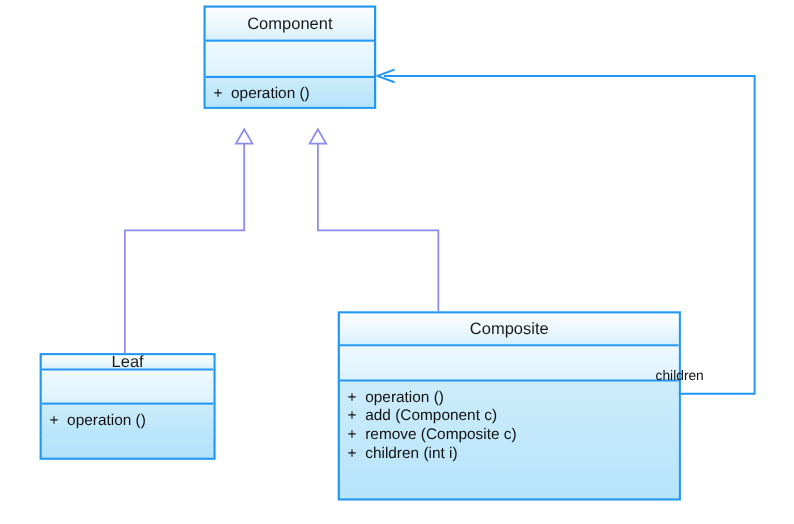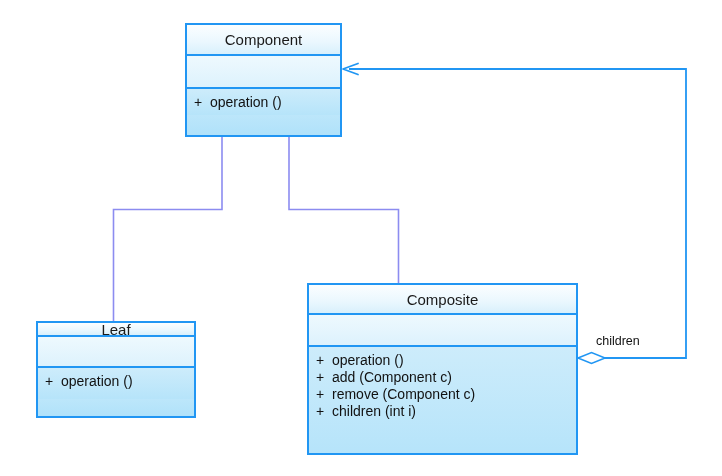--- a/index.html
+++ b/index.html
@@ -106,21 +106,21 @@
     <g>
 
       <path d="M 605 358 L 686 358 L 686 69 L 349 69" fill="none" stroke="#2196f3" stroke-width="1.8"></path>
 
       <path d="M 358 63.5 L 343 69 L 358 74.5" fill="none" stroke="#2196f3" stroke-width="1.8" stroke-linecap="round" stroke-linejoin="round"></path>
 
       <polygon points="578,358 591.5,352.5 605,358 591.5,363.5" fill="#ffffff" stroke="#2196f3" stroke-width="1.6"></polygon>
     </g>
   </svg>
 
-  <div class="uml-class" style="left:185px; top:23px; width:157px; height:114px;">
+  <div class="uml-class" style="left:185px; top:5px; width:157px; height:94px;">
     <div class="uml-name" style="height:31px;">Component</div>
     <div class="uml-attrs" style="height:33px;"></div>
     <div class="uml-ops" style="height:26px;">
       <div class="op-row">
         <span class="op-vis">+</span>
         <span class="op-sig">operation ()</span>
       </div>
     </div>
   </div>
 
@@ -128,35 +128,35 @@
     <div class="uml-name" style="height:14px;">Leaf</div>
     <div class="uml-attrs" style="height:31px;"></div>
     <div class="uml-ops" style="height:31px;">
       <div class="op-row">
         <span class="op-vis">+</span>
         <span class="op-sig">operation ()</span>
       </div>
     </div>
   </div>
 
-  <div class="uml-class" style="left:307px; top:283px; width:271px; height:172px;">
+  <div class="uml-class" style="left:307px; top:283px; width:312px; height:172px;">
     <div class="uml-name" style="height:30px;">Composite</div>
     <div class="uml-attrs" style="height:32px;"></div>
     <div class="uml-ops" style="height:106px;">
       <div class="op-row">
         <span class="op-vis">+</span>
         <span class="op-sig">operation ()</span>
       </div>
       <div class="op-row">
         <span class="op-vis">+</span>
         <span class="op-sig">add (Component c)</span>
       </div>
       <div class="op-row">
         <span class="op-vis">+</span>
-        <span class="op-sig">remove (Component c)</span>
+        <span class="op-sig">remove (Composite c)</span>
       </div>
       <div class="op-row">
         <span class="op-vis">+</span>
         <span class="op-sig">children (int i)</span>
       </div>
     </div>
   </div>
 
   <div class="edge-label" style="left:596px; top:334px;">children</div>
 

